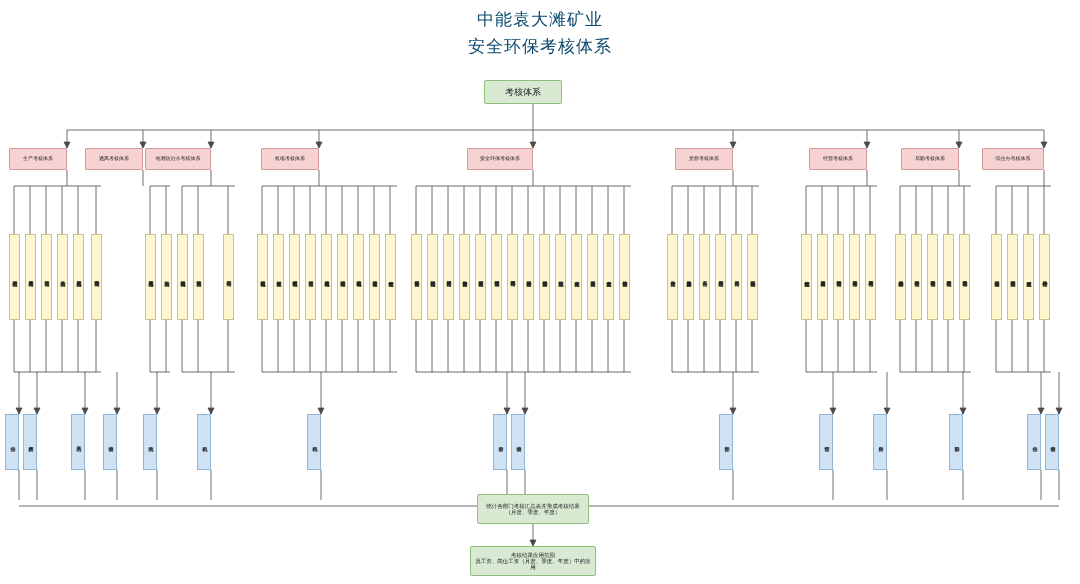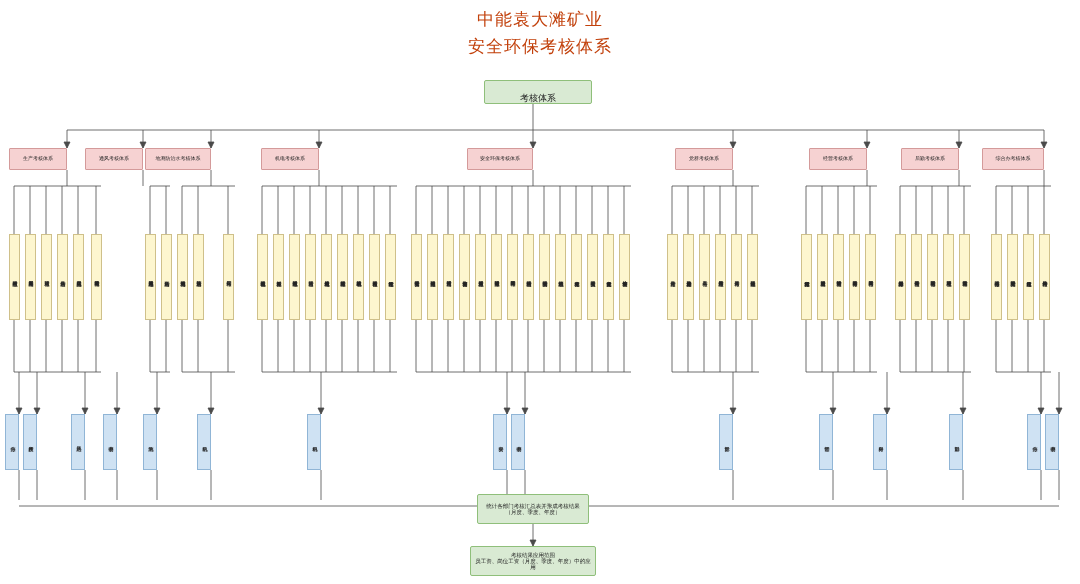--- a/index.html
+++ b/index.html
@@ -9,21 +9,21 @@
     font-family:"Liberation Sans","DejaVu Sans",sans-serif;
     overflow:hidden;
     position:relative;
   }
   #stage{position:absolute;inset:0;}
 
   .title{
     position:absolute;left:0;right:0;top:6px;
     text-align:center;
     font-size:17px;line-height:27px;
-    color:#c2410c;
+    color:#0c4a6e;
     letter-spacing:1px;
   }
 
   svg#wires{position:absolute;left:0;top:0;width:1080px;height:584px;}
 
   .node{
     position:absolute;
     box-sizing:border-box;
     display:flex;align-items:center;justify-content:center;
     text-align:center;
@@ -293,21 +293,21 @@
       <polygon points="833,414 830,408 836,408"></polygon>
       <polygon points="887,414 884,408 890,408"></polygon>
       <polygon points="963,414 960,408 966,408"></polygon>
       <polygon points="1041,414 1038,408 1044,408"></polygon>
       <polygon points="1059,414 1056,408 1062,408"></polygon>
 
       <polygon points="533,546 530,540 536,540"></polygon>
     </g>
   </svg>
 
-  <div class="node root" style="left:484px;top:80px;width:108px;height:24px;align-items:flex-end;">
+  <div class="node root" style="left:484px;top:80px;width:78px;height:24px;">
     <span>考核体系</span>
   </div>
 
   <div id="cats">
       <div class="node cat" style="left: 9px; top: 148px; width: 58px; height: 22px;">
         <span>生产考核体系</span>
       </div>
       <div class="node cat" style="left: 85px; top: 148px; width: 58px; height: 22px;">
         <span>通风考核体系</span>
       </div>

